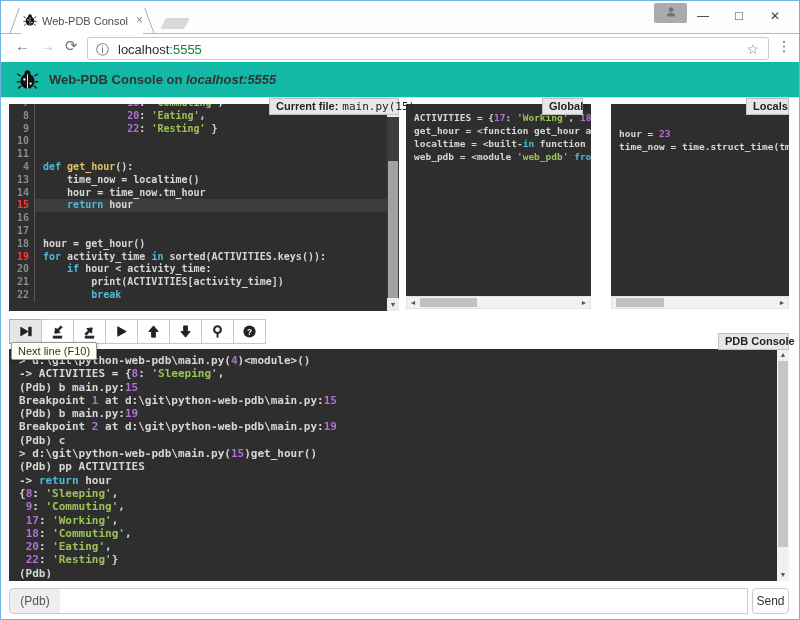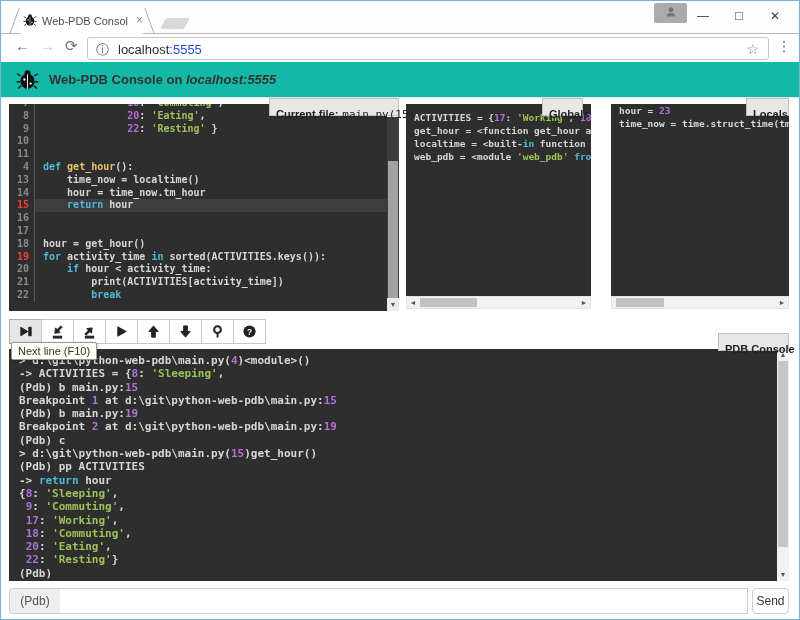--- a/index.html
+++ b/index.html
@@ -25,35 +25,35 @@
   .win-btn.max { font-size:13px; }
 
   .navbar { position:absolute; left:0; top:33px; right:0; height:28px; background:#fff; }
   .nav-ico { position:absolute; top:3px; font-size:15px; color:#6f6f6f; }
   .nav-ico.disabled { color:#c3c3c3; }
   .back-i { left:14px; } .fwd-i { left:39px; } .rel-i { left:64px; }
   .addressbar { position:absolute; left:86px; top:3px; right:30px; height:23px; background:#fff;
                 border:1px solid #c9c9c9; border-radius:3px; font-size:13px; }
   .addressbar .info-i { position:absolute; left:8px; top:3px; color:#5f6368; font-size:13px; }
   .addressbar .url { position:absolute; left:30px; top:4px; color:#2b2b2b; }
-  .addressbar .url .port { color:#1d4ed8; }
+  .addressbar .url .port { color:#15803d; }
   .addressbar .star-i { position:absolute; right:9px; top:3px; color:#767676; font-size:14px; }
   .menu-i { position:absolute; right:8px; top:4px; color:#5c5c5c; font-size:14px; letter-spacing:0; }
 
   
   .app-header { position:absolute; left:0; top:61px; right:0; height:36px; background:#14b8a6;
                 border-bottom:1px solid #dfe3e6; }
   .app-header .logo { position:absolute; left:15px; top:6px; width:23px; height:23px; }
   .app-header .h-title { position:absolute; left:48px; top:10px; font-size:13px; font-weight:bold; color:#333; }
   .app-header .h-title em { font-style:italic; }
 
   
   .dark-panel { position:absolute; background:#2e2e2e; overflow:hidden; }
   .panel-label { position:absolute; height:17px; background:#e7e7e7; border:1px solid #c0c0c0;
-                 font-size:11px; font-weight:bold; color:#222; line-height:15px; padding:8px 6px; z-index:5; white-space:nowrap; }
+                 font-size:11px; font-weight:bold; color:#222; line-height:15px; padding:0 6px; z-index:5; white-space:nowrap; }
   .mono { font-family:"DejaVu Sans Mono", monospace; }
   .t-d { color:#d6d6d6; } .t-n { color:#b36fd6; } .t-s { color:#9cc257; }
   .t-k { color:#4fb9d8; } .t-f { color:#e5c169; }
   .tline { white-space:pre; font-family:"DejaVu Sans Mono", monospace; font-weight:bold; }
 
   
   .code-panel { left:8px; top:103px; width:390px; height:207px; }
   .code-scroll { position:absolute; left:0; top:-7px; right:12px; }
   .code-row { display:flex; height:12.8px; font:bold 10px "DejaVu Sans Mono", monospace; line-height:12.8px; }
   .code-row .ln { width:26px; flex:0 0 26px; text-align:right; padding-right:5px; color:#8b8b8b;
@@ -62,21 +62,21 @@
   .code-row .code-text { flex:1; padding-left:8px; white-space:pre; }
   .code-row.current .code-text { background:#3d3d3d; }
   .vscroll { position:absolute; right:0; top:0; bottom:0; width:12px; background:#3c3c3c; }
   .vscroll .arr { position:absolute; left:0; right:0; height:13px; background:#ebebeb; color:#555;
                   font-size:7px; text-align:center; line-height:13px; }
   .vscroll .arr.up { top:0; } .vscroll .arr.dn { bottom:0; }
   .vscroll .thumb { position:absolute; left:1px; right:1px; background:#a2a2a2; }
   .code-vscroll .thumb { top:57px; height:138px; }
 
   .globals-panel { left:405px; top:103px; width:185px; height:192px; padding:7px 8px; }
-  .locals-panel  { left:610px; top:103px; width:178px; height:192px; padding:0 8px; }
+  .locals-panel  { left:610px; top:103px; width:178px; height:192px; padding:23px 8px; }
   .vars-lines .tline { font-size:9.5px; line-height:13px; }
   .hscroll { position:absolute; top:295px; height:13px; background:#f1f1f1; border:1px solid #e3e3e3; }
   .hscroll.g { left:405px; width:185px; } .hscroll.l { left:610px; width:178px; }
   .hscroll .arr { position:absolute; top:0; bottom:0; width:12px; color:#555; font-size:7px; text-align:center; line-height:12px; }
   .hscroll .arr.lf { left:0; } .hscroll .arr.rt { right:0; }
   .hscroll .thumb { position:absolute; top:1px; bottom:1px; background:#c1c1c1; }
   .hscroll.g .thumb { left:13px; width:57px; } .hscroll.l .thumb { left:4px; width:48px; }
 
   
   .debug-toolbar { position:absolute; left:8px; top:318px; display:flex; z-index:6; }

